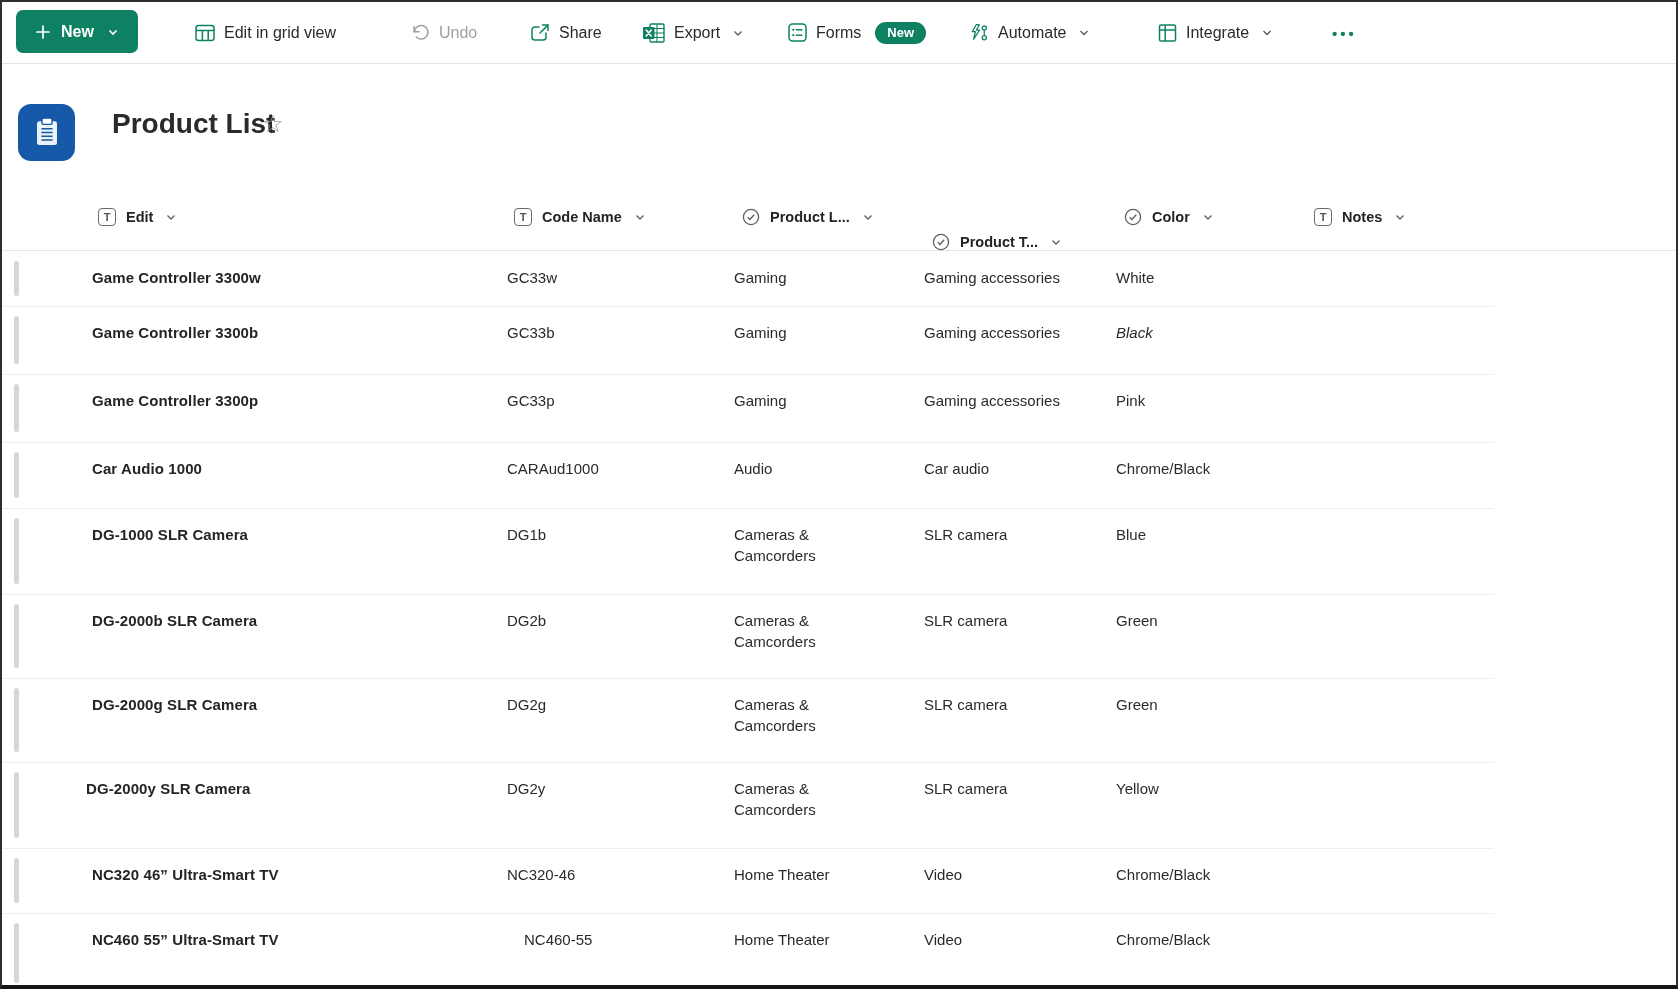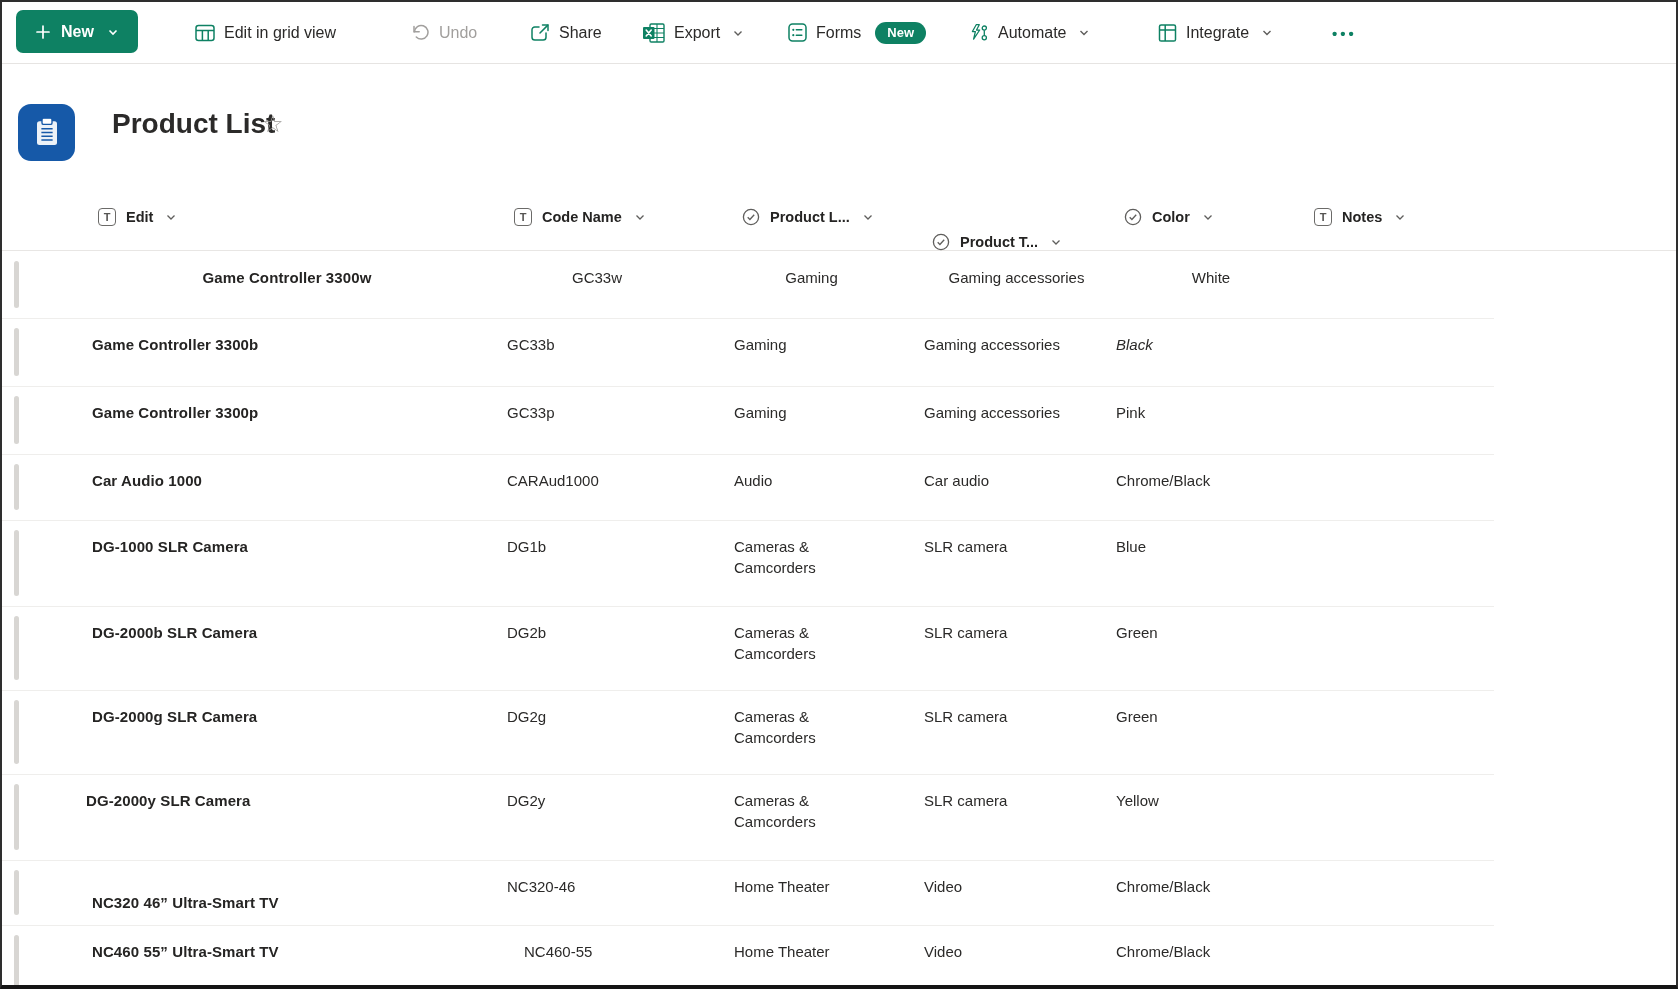--- a/index.html
+++ b/index.html
@@ -241,21 +241,21 @@
         <span class="hchev" style="display: flex;">
           <svg width="12" height="12" viewBox="0 0 12 12">
             <path d="M2.5 4.5 6 8l3.5-3.5" fill="none" stroke="#5f5e5c" stroke-width="1.3"></path>
           </svg>
         </span>
       </div>
     </div>
 
 
   <div class="tbody" id="tbody">
-      <div class="trow" style="height: 67px; text-align: center;">
+      <div class="trow" style="height: 55px;">
         <div class="handle"></div>
         <div class="cell title" style="left: 90px; width: 390px;">Game Controller 3300w</div>
         <div class="cell" style="left: 505px; width: 180px;">GC33w</div>
         <div class="cell" style="left: 732px; width: 155px;">Gaming</div>
         <div class="cell" style="left: 922px; width: 185px;">Gaming accessories</div>
         <div class="cell" style="left: 1114px; width: 190px;">White</div>
         <div class="cell" style="left: 1306px; width: 90px;"></div>
       </div>
       <div class="trow" style="height: 68px;">
         <div class="handle"></div>
@@ -315,21 +315,21 @@
         <div class="handle"></div>
         <div class="cell title" style="left: 84px; width: 390px;">DG-2000y SLR Camera</div>
         <div class="cell" style="left: 505px; width: 180px;">DG2y</div>
         <div class="cell" style="left: 732px; width: 155px;">Cameras &amp; Camcorders</div>
         <div class="cell" style="left: 922px; width: 185px;">SLR camera</div>
         <div class="cell" style="left: 1114px; width: 190px;">Yellow</div>
         <div class="cell" style="left: 1306px; width: 90px;"></div>
       </div>
       <div class="trow" style="height: 65px;">
         <div class="handle"></div>
-        <div class="cell title" style="left: 90px; width: 390px; margin-top: 16px;">NC320 46” Ultra-Smart TV</div>
+        <div class="cell title" style="left: 90px; width: 390px;">NC320 46” Ultra-Smart TV</div>
         <div class="cell" style="left: 505px; width: 180px;">NC320-46</div>
         <div class="cell" style="left: 732px; width: 155px;">Home Theater</div>
         <div class="cell" style="left: 922px; width: 185px;">Video</div>
         <div class="cell" style="left: 1114px; width: 190px;">Chrome/Black</div>
         <div class="cell" style="left: 1306px; width: 90px;"></div>
       </div>
       <div class="trow" style="height: 80px;">
         <div class="handle"></div>
         <div class="cell title" style="left: 90px; width: 390px;">NC460 55” Ultra-Smart TV</div>
         <div class="cell" style="left: 505px; width: 180px; margin-left: 17px;">NC460-55</div>

